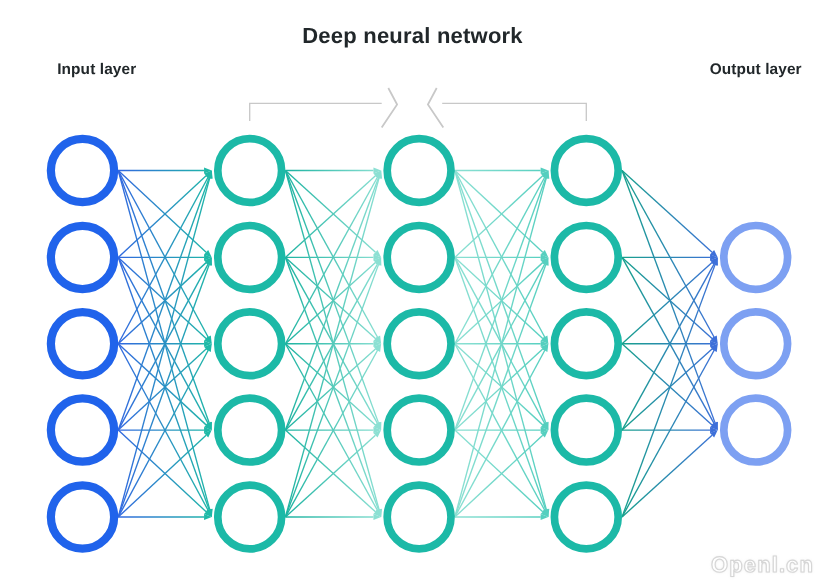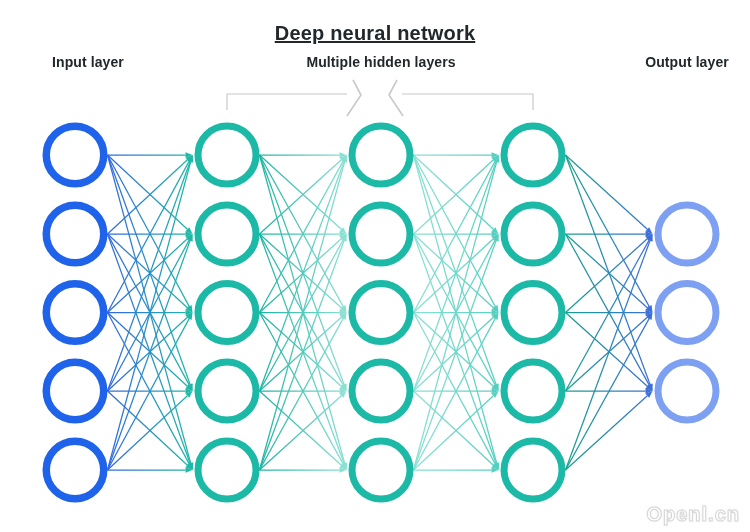--- a/index.html
+++ b/index.html
@@ -18,21 +18,20 @@
   .title {
     position: absolute;
     top: 22px;
     left: 0;
     width: 750px;
     text-align: center;
     font-size: 20px;
     font-weight: 700;
     color: #21272a;
     letter-spacing: 0.2px;
-    text-decoration: underline;
   }
   .layer-label {
     position: absolute;
     top: 54px;
     font-size: 14px;
     font-weight: 700;
     color: #21272a;
     letter-spacing: 0.1px;
   }
   .label-input  { left: 40px; padding-left: 12px; }
@@ -57,21 +56,20 @@
 </style>
 </head>
 <body>
 
 <div class="canvas">
 
   <div class="title">Deep neural network</div>
 
   <div class="layer-label label-input">Input layer</div>
 
-  <div class="layer-label label-hidden">Multiple hidden layers</div>
 
   <div class="layer-label label-output">Output layer</div>
 
   <svg class="net-svg" width="750" height="532" viewBox="0 0 750 532" xmlns="http://www.w3.org/2000/svg">
       <defs>
         <linearGradient id="eg0" gradientUnits="userSpaceOnUse" x1="107.5" y1="155" x2="192.5" y2="155">
           <stop offset="0%" stop-color="#3268e0"></stop>
           <stop offset="100%" stop-color="#1fb9a7"></stop>
         </linearGradient>
         <linearGradient id="eg1" gradientUnits="userSpaceOnUse" x1="107.5" y1="155" x2="192.5" y2="234">

